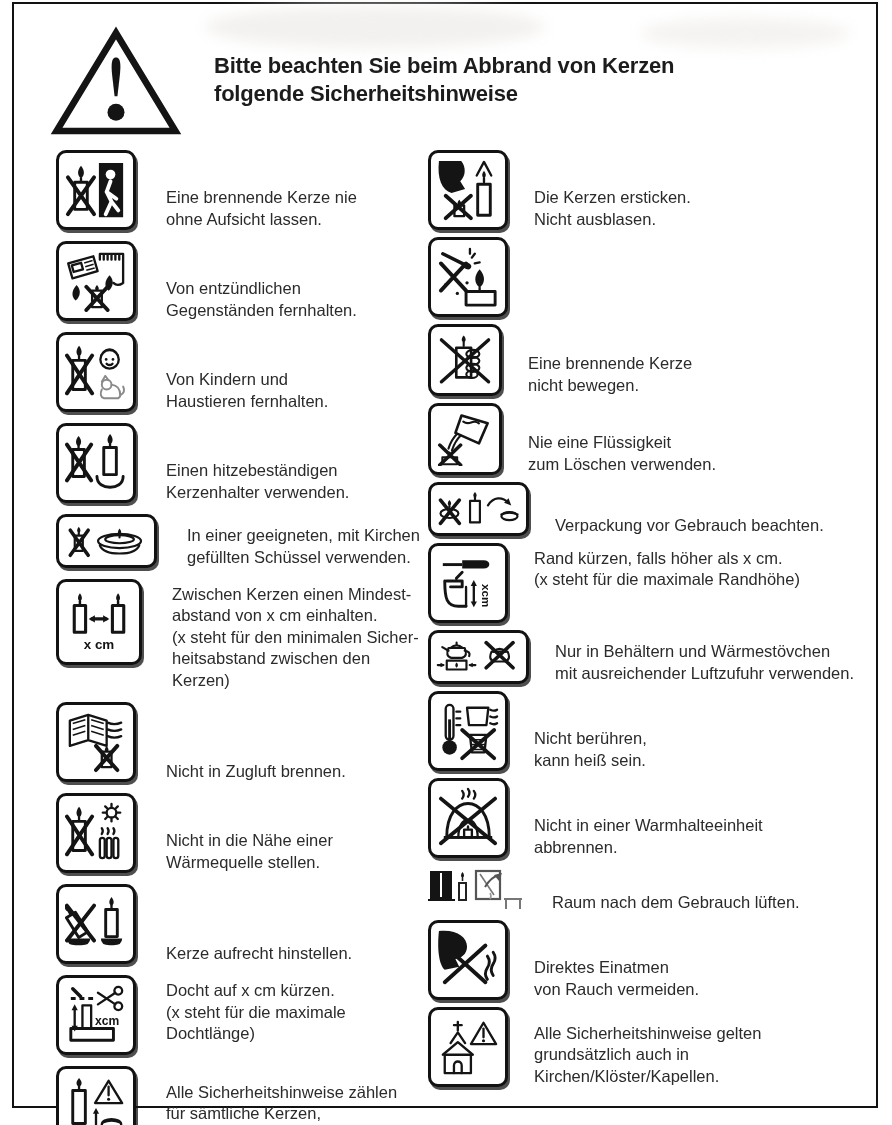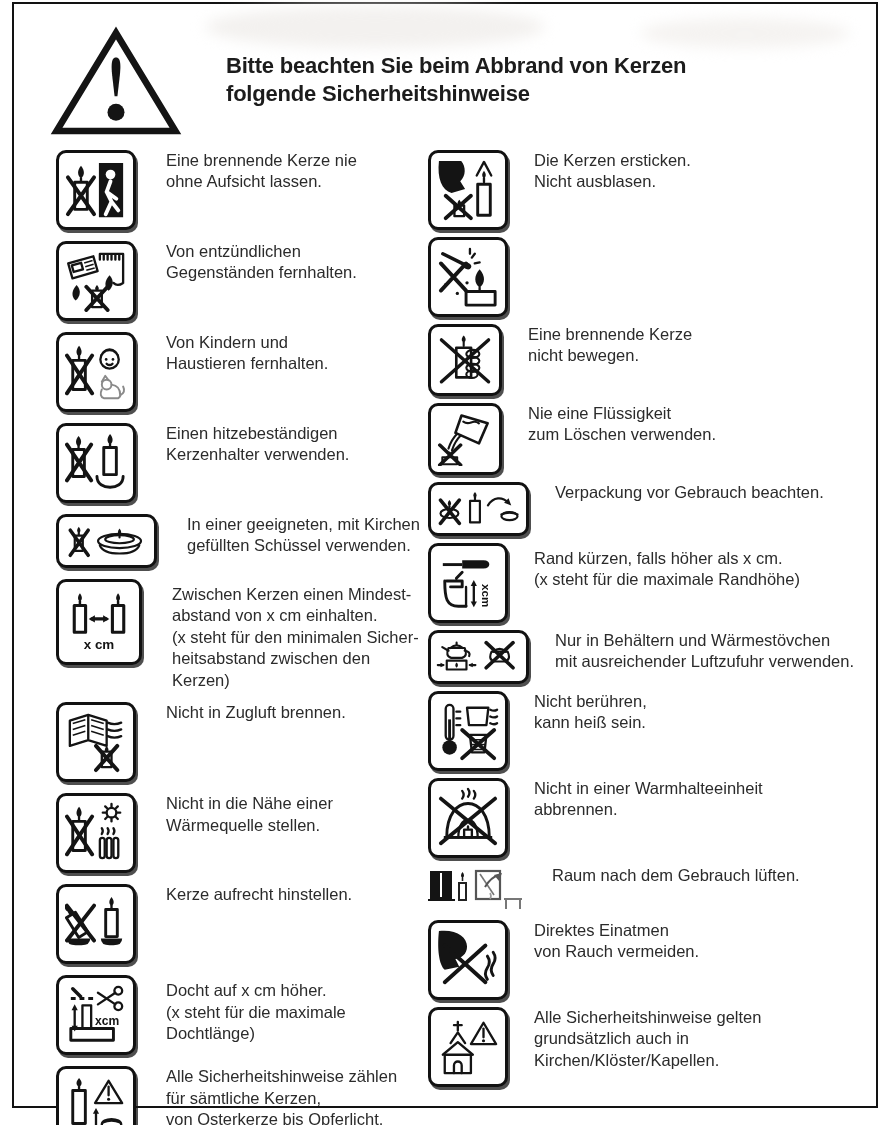--- a/index.html
+++ b/index.html
@@ -6,27 +6,27 @@
   body{
     width:892px;height:1125px;background:#ffffff;position:relative;
     font-family:"Liberation Sans", sans-serif;color:#2b2b2b;overflow:hidden;
   }
   .frame{position:absolute;left:12px;top:2px;width:862px;height:1102px;border:2px solid #121212;background:#fff;}
   .smudge{position:absolute;border-radius:50%;filter:blur(7px);}
   .smudge-a{left:205px;top:6px;width:340px;height:42px;background:#f3f1ef;}
   .smudge-b{left:640px;top:18px;width:210px;height:30px;background:#f5f3f1;}
   .header{position:absolute;left:50px;top:26px;display:flex;align-items:flex-start;}
   .warn-tri{width:132px;height:112px;}
-  .title{margin-left:44px;margin-top:26px;font-size:22px;font-weight:bold;color:#1c1c1c;
+  .title{margin-left:32px;margin-top:26px;font-size:22px;font-weight:bold;color:#1c1c1c;
          line-height:1.28;white-space:pre-line;letter-spacing:-0.2px;}
   .cols{position:absolute;left:56px;top:150px;right:18px;display:flex;}
   .col{display:flex;flex-direction:column;}
   .col-left{width:372px;}
   .col-right{flex:1;}
-  .row{display:flex;align-items:flex-start;}
+  .row{display:flex;align-items:flex-end;}
   .col-left .row{margin-bottom:11px;}
   .col-right .row{margin-bottom:7px;}
   .row.t-top{align-items:flex-start;}
   .pict{flex:none;border:3px solid #121212;border-radius:10px;background:#fff;
         box-shadow:2px 3px 0 rgba(20,20,20,.75);display:flex;align-items:center;justify-content:center;}
   .std{width:74px;height:74px;}
   .lg{width:80px;height:80px;}
   .wide{width:95px;height:48px;}
   .sm{width:68px;height:66px;}
   .plain{border:none;box-shadow:none;border-radius:0;width:98px;height:48px;}
@@ -239,21 +239,21 @@
           <circle cx="55" cy="7" r="4" class="ink2"></circle>
           <circle cx="55" cy="23" r="4" class="ink2"></circle>
           <path d="M10 25 V45" class="ink2"></path>
           <polygon points="10,21 6.8,27 13.2,27" class="fill"></polygon>
           <polygon points="10,49 6.8,43 13.2,43" class="fill"></polygon>
           <rect x="18" y="22" width="9" height="24" class="ink2"></rect>
           <text x="31" y="42" font-size="12.5" class="lbl">xcm</text>
           <path d="M6 46 h44 v12 h-44 z" class="ink" stroke-width="3.4" fill="none"></path>
         </svg>
       </div>
-      <div class="txt">Docht auf x cm höher.
+      <div class="txt">Docht auf x cm kürzen.
 (x steht für die maximale
 Dochtlänge)</div>
     </div>
 
     <div class="row">
       <div class="pict std">
         <svg width="62" height="62" viewBox="0 0 64 64">
           <rect x="8" y="16" width="13" height="34" class="ink"></rect>
           <path d="M14.5 12 v3" class="ink2"></path>
           <path d="M14.5 3 C18 7 18 10 14.5 12.5 C11 10 11 7 14.5 3 Z" class="fill"></path>

